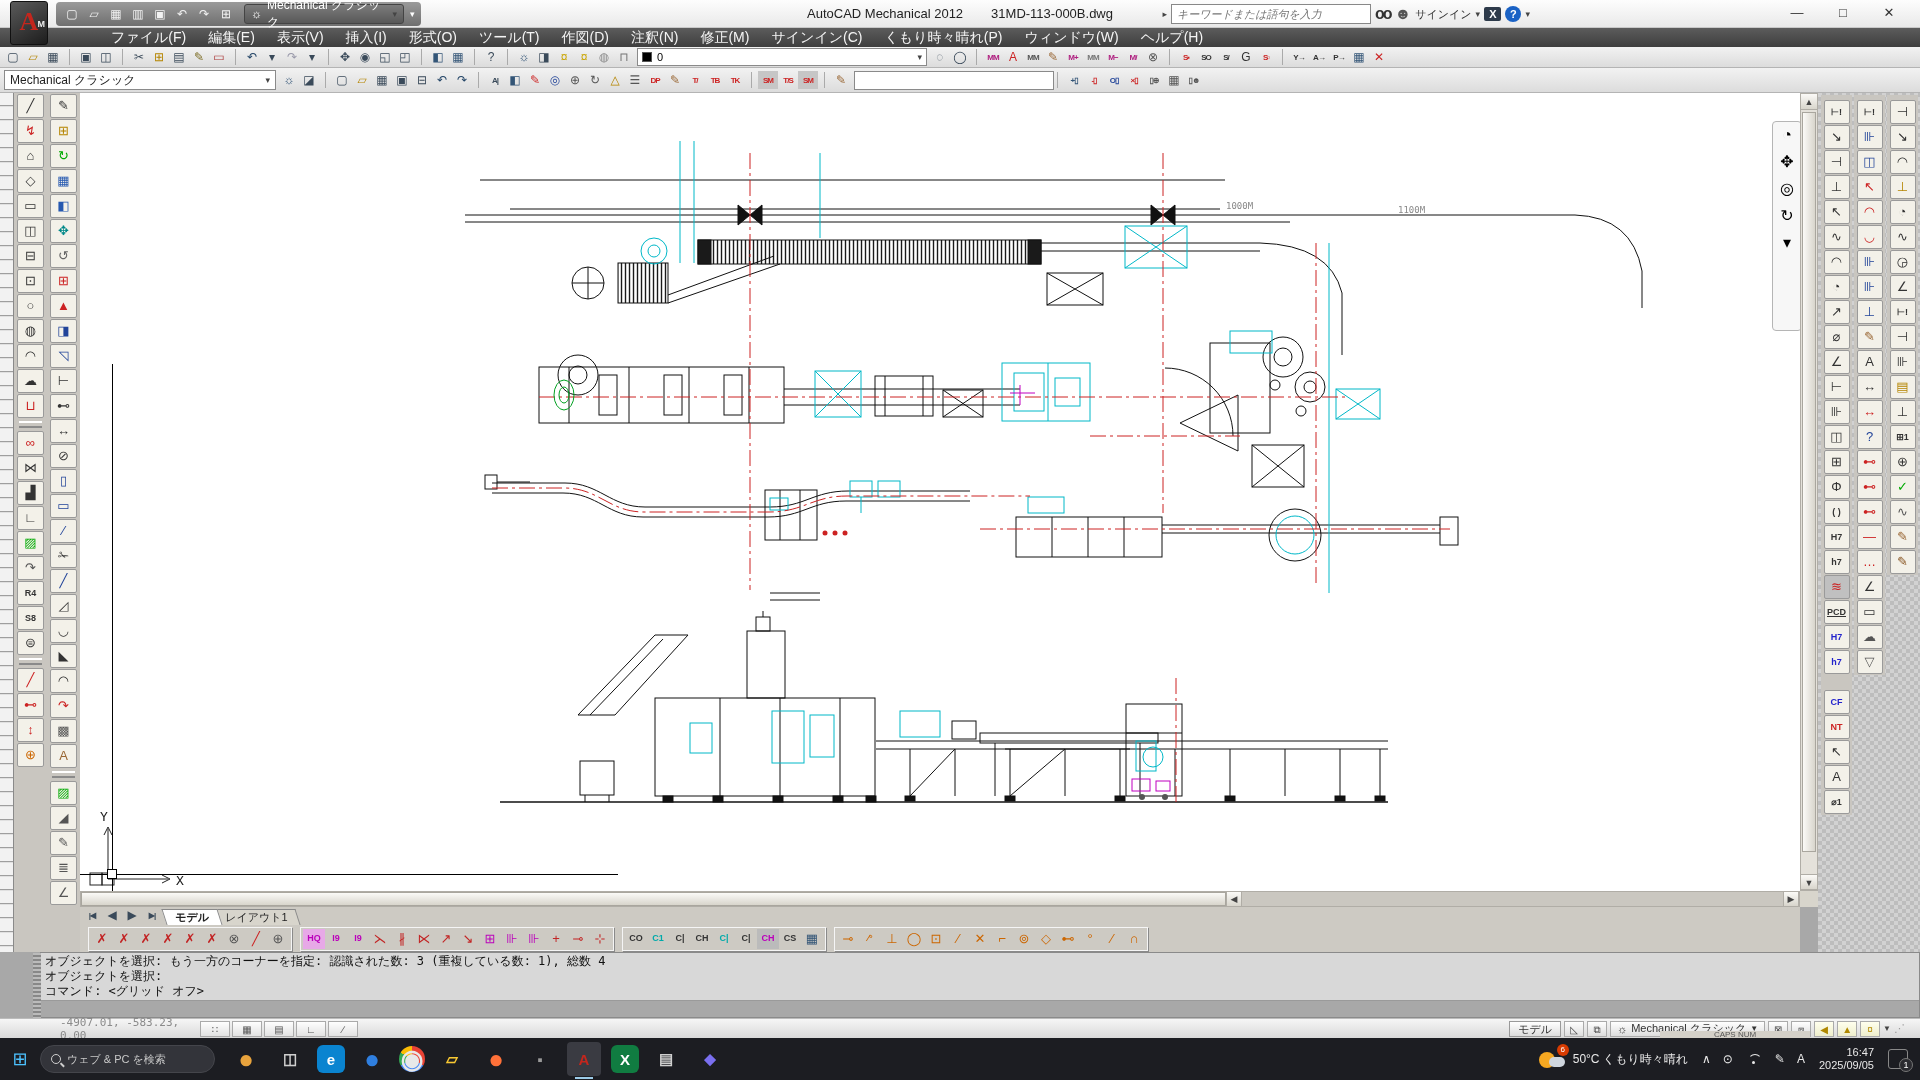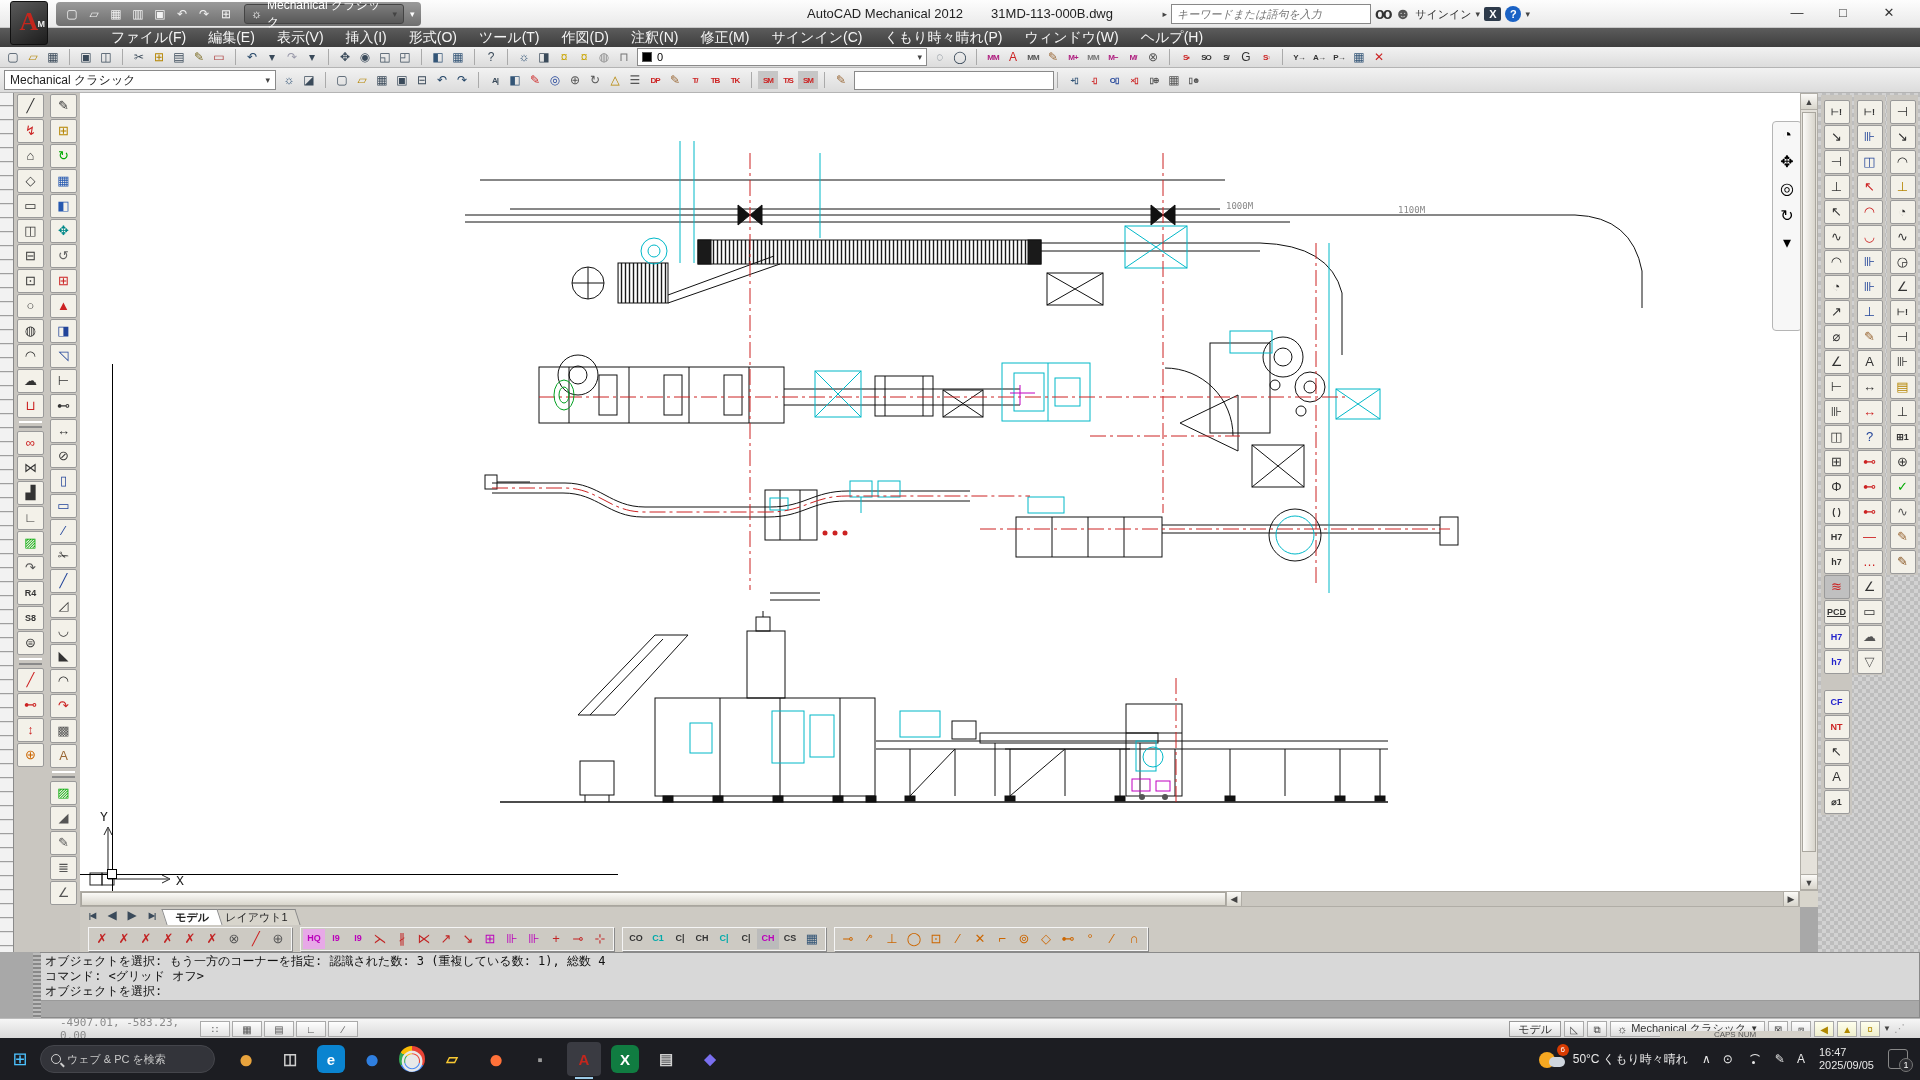--- a/index.html
+++ b/index.html
@@ -116,21 +116,21 @@
   .tk-app.active::after { content:""; position:absolute; bottom:-3px; left:8px; right:8px; height:2px; background:#9ccbe8; }
   .tk-right { margin-left:auto; display:flex; align-items:center; gap:14px; padding-right:12px; color:#e8e8e8; font-size:12px; }
   .tk-weather { display:flex; align-items:center; gap:8px; }
   .w-ico { width:26px; height:22px; position:relative; }
   .w-sun { position:absolute; left:0; top:4px; width:16px; height:16px; border-radius:50%; background:#f6a821; }
   .w-cloud { position:absolute; right:0; top:9px; width:16px; height:10px; border-radius:6px; background:#cfd6de; }
   .w-badge { position:absolute; right:-4px; top:-4px; width:12px; height:12px; border-radius:50%; background:#d83b01; color:#fff; font-size:8px; text-align:center; line-height:12px; }
   .wifi { width:14px; height:10px; position:relative; }
   .wifi::before { content:""; position:absolute; left:1px; top:0; width:12px; height:12px; border:1.5px solid #e8e8e8; border-color:#e8e8e8 transparent transparent transparent; border-radius:50%; }
   .wifi::after { content:""; position:absolute; left:5.5px; top:7px; width:3px; height:3px; background:#e8e8e8; border-radius:50%; }
-  .tk-clock { line-height:13px; font-size:11px; }
+  .tk-clock { text-align:right; line-height:13px; font-size:11px; }
   .tk-bell { position:relative; width:20px; height:20px; border:1px solid #888; border-radius:3px; }
   .tk-badge { position:absolute; right:-6px; bottom:-4px; width:14px; height:14px; background:#2b2b30; border:1px solid #777; border-radius:50%; color:#fff; font-size:9px; text-align:center; line-height:13px; }
 
   svg text { font-family:"DejaVu Sans Mono",monospace; }
 </style>
 </head>
 <body>
 
 <div id="app">
 
@@ -797,22 +797,22 @@
         <div class="snap-icon" style="color: rgb(204, 102, 0);">°</div>
         <div class="snap-icon" style="color: rgb(204, 102, 0);">∕</div>
         <div class="snap-icon" style="color: rgb(204, 102, 0);">∩</div>
       </div>
   </div>
 
   <div class="cmd">
     <div class="cmd-grip"></div>
     <div class="cmd-hist">
       <div>オブジェクトを選択: もう一方のコーナーを指定: 認識された数: 3 (重複している数: 1), 総数 4</div>
+      <div>オブジェクトを選択:</div>
       <div>コマンド: &lt;グリッド オフ&gt;</div>
-      <div>オブジェクトを選択:</div>
     </div>
   </div>
 
   <div class="statusbar">
     <div class="coords">-4907.01, -583.23, 0.00</div>
     <div style="display:flex">
         <div class="stbtn">∷</div>
         <div class="stbtn">▦</div>
         <div class="stbtn">▤</div>
         <div class="stbtn">∟</div>

